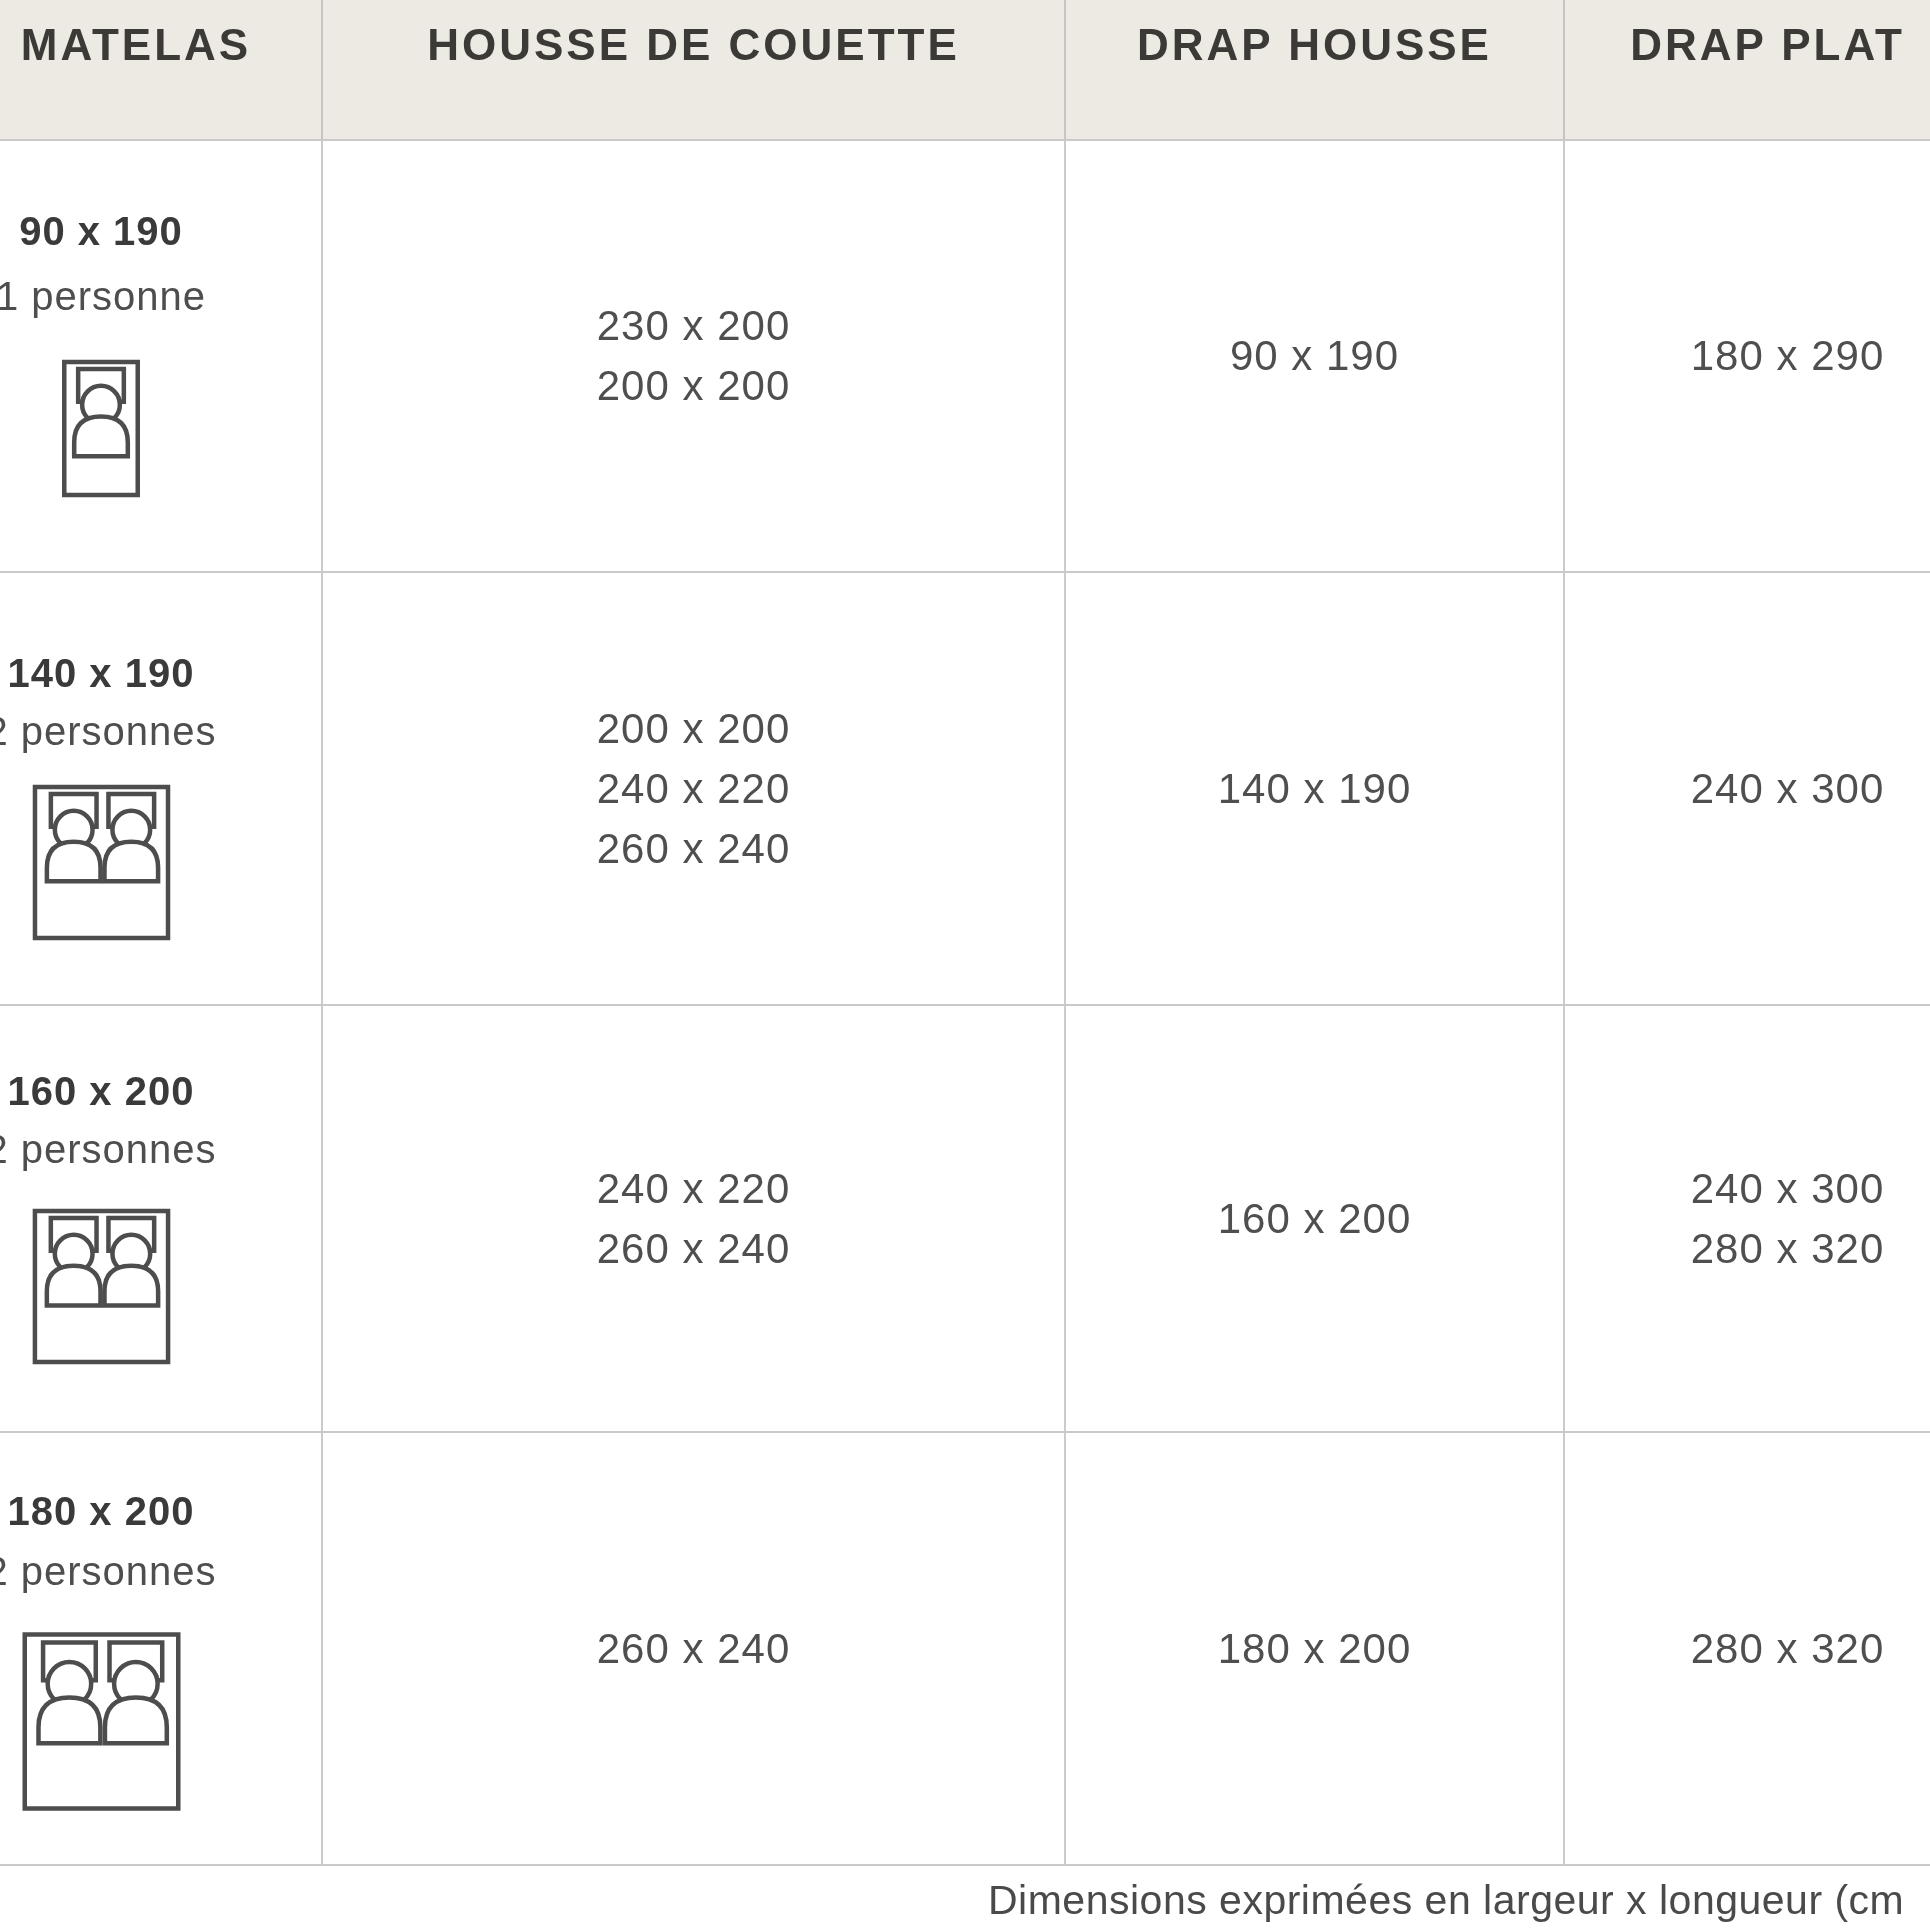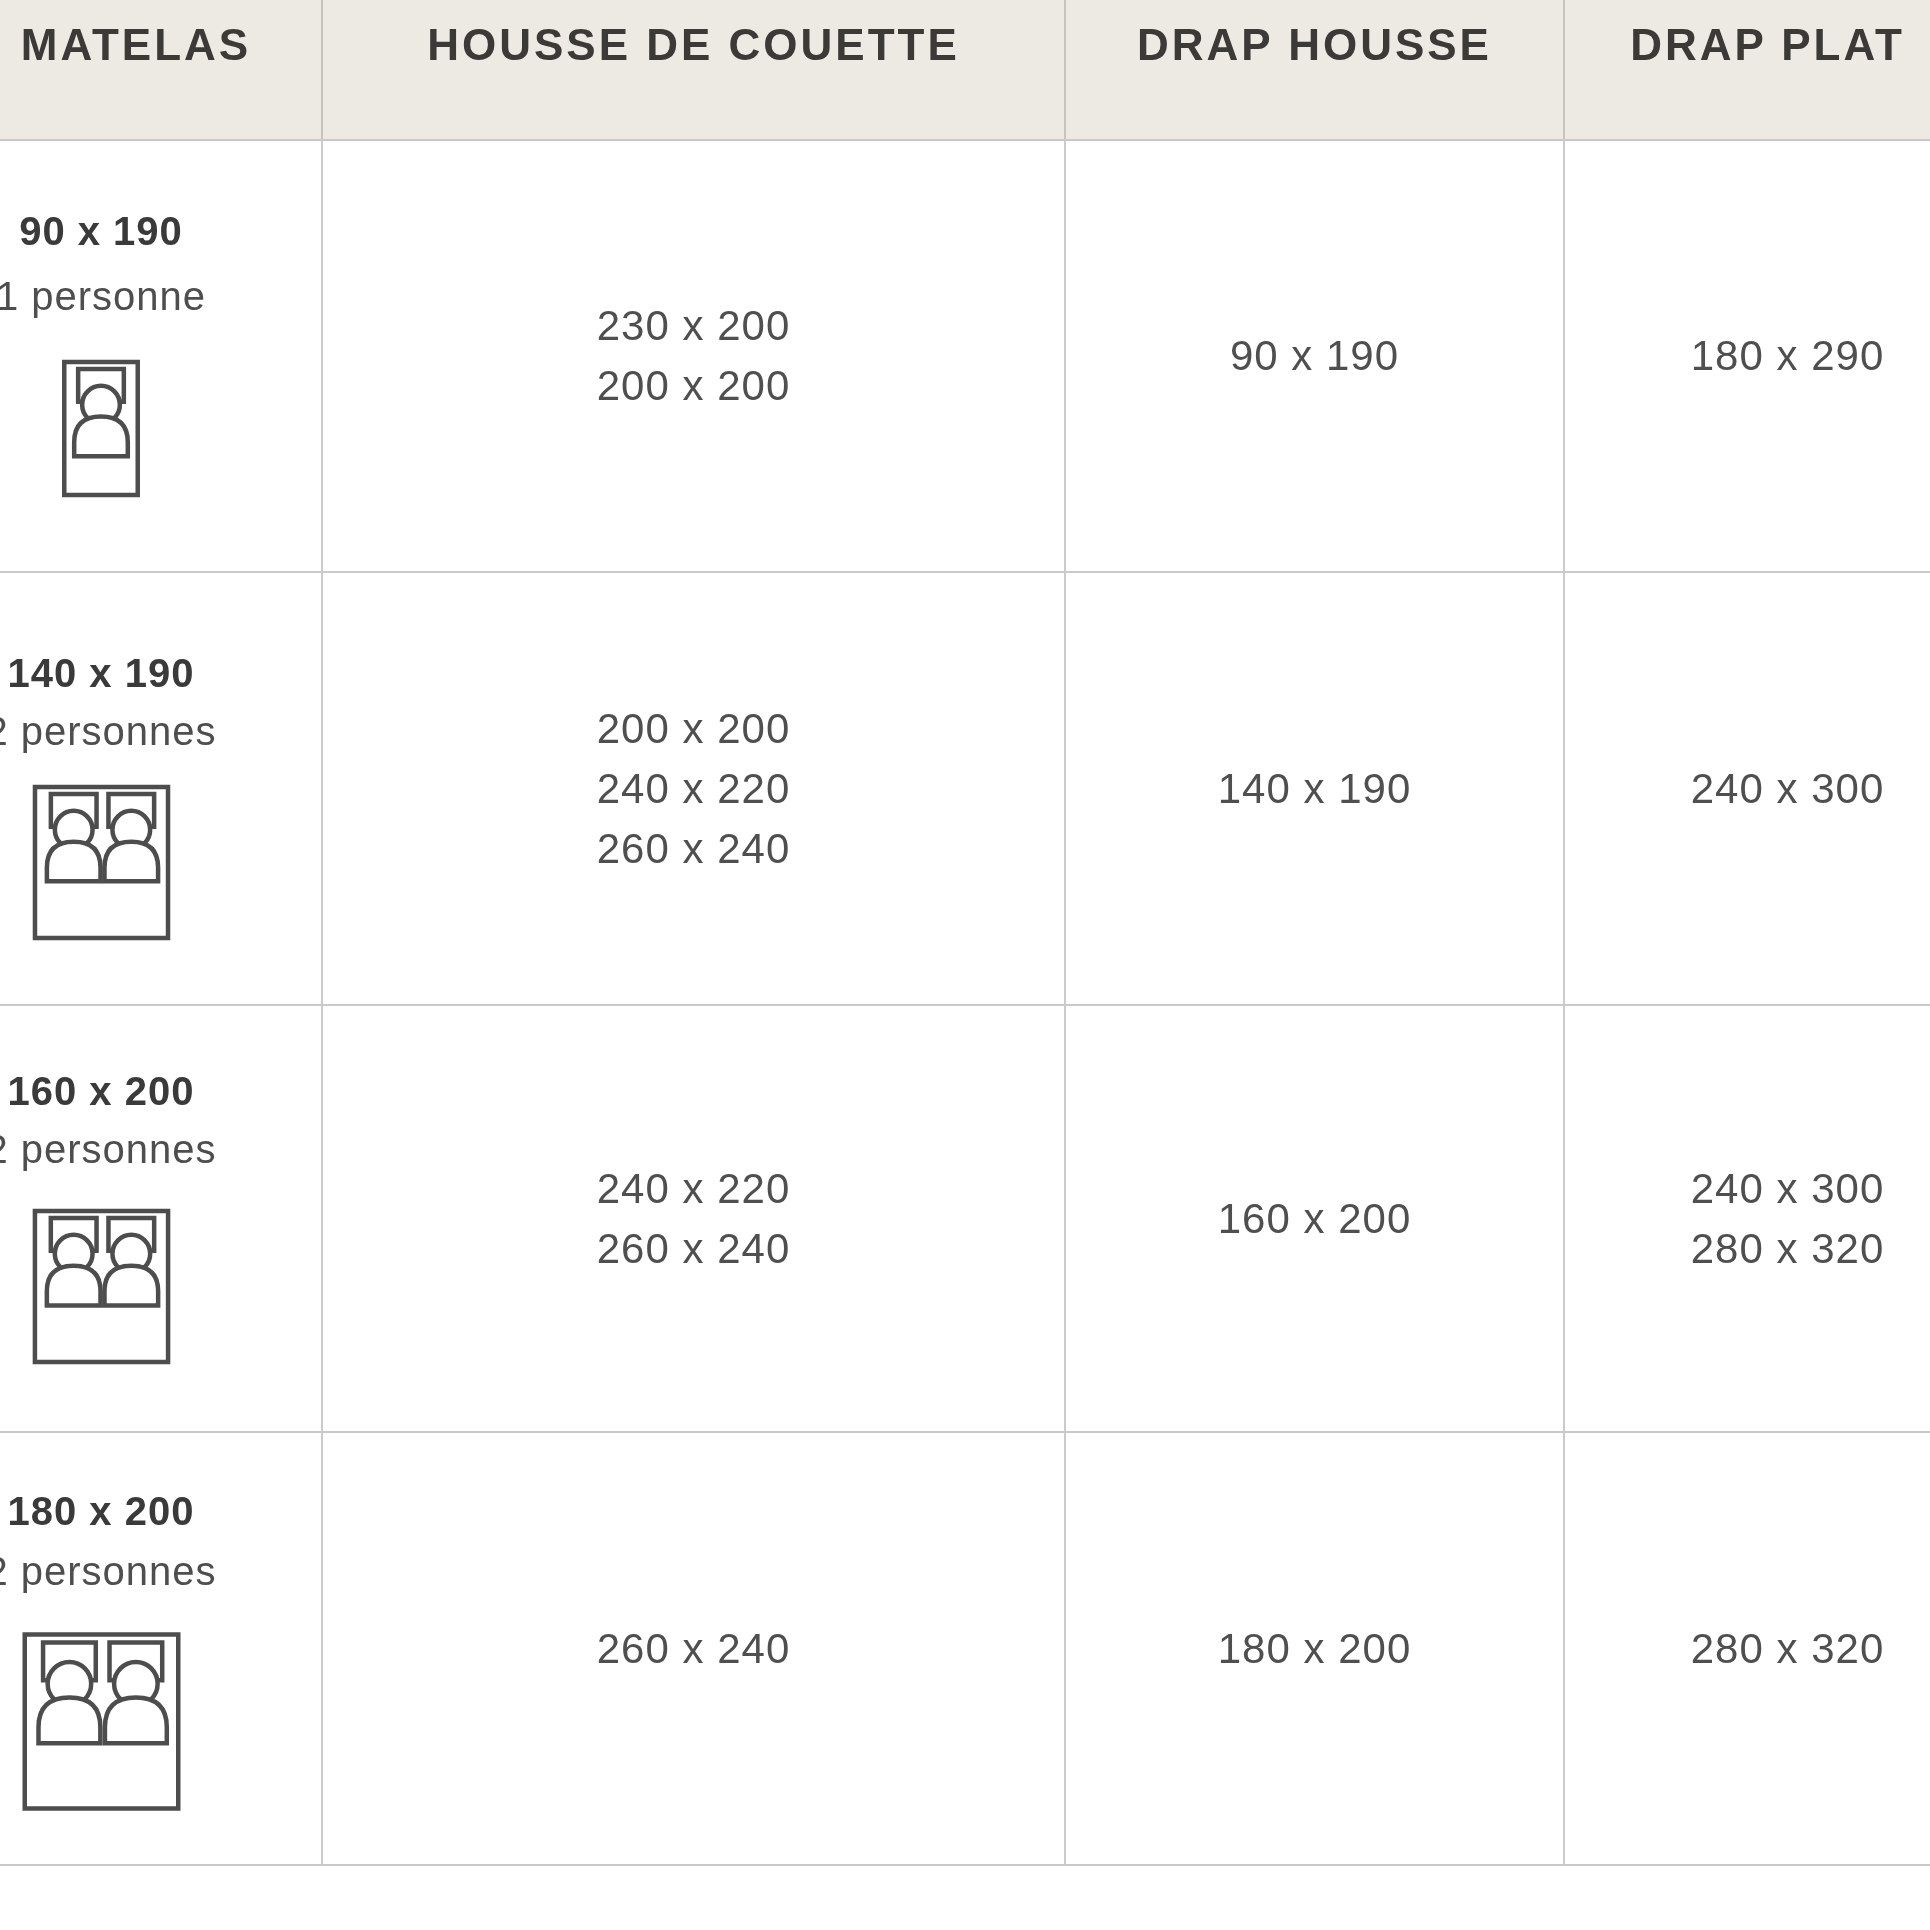--- a/index.html
+++ b/index.html
@@ -178,14 +178,15 @@
     <div class="cell c3 cell-drap-housse">
             <div class="value-line">180 x 200</div>
           </div>
     <div class="cell c4 cell-drap-plat">
             <div class="value-line">280 x 320</div>
           </div>
   </div>
 </div>
   </div>
 
+  <div class="dimensions-note">Dimensions exprimées en largeur x longueur (cm</div>
 </div>
 
 
 </body></html>

